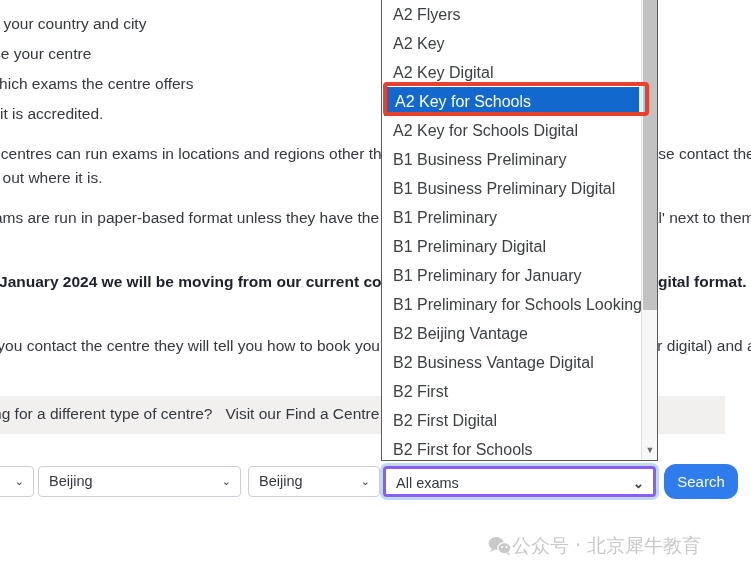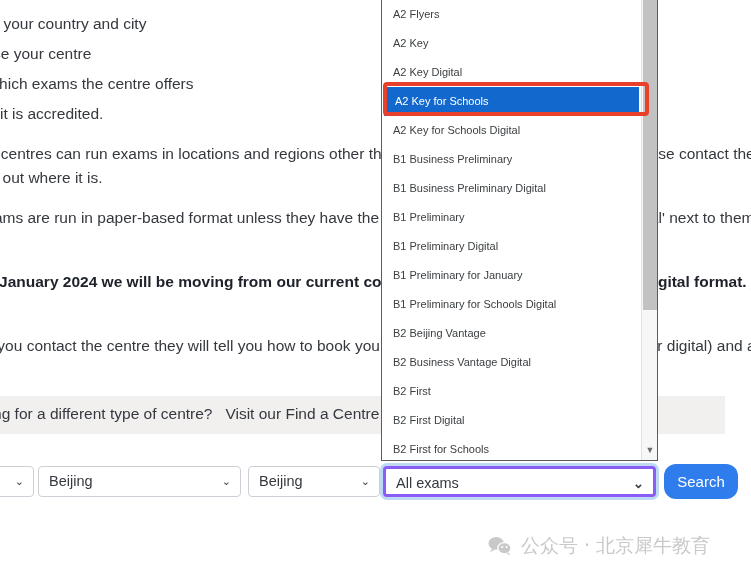--- a/index.html
+++ b/index.html
@@ -146,21 +146,21 @@
     position: absolute;
     left: 0;
     top: 0;
     width: 260px;
   }
 
   .dd-item {
     height: 29px;
     line-height: 29px;
     padding-left: 11px;
-    font-size: 11px;
+    font-size: 16px;
     color: #3c4043;
     white-space: nowrap;
     overflow: hidden;
   }
 
   .dd-item.selected {
     background: #1368ce;
     color: #ffffff;
     margin-left: 2px;
     margin-right: 0;
@@ -211,21 +211,21 @@
     pointer-events: none;
   }
 
   
   .watermark {
     position: absolute;
     left: 488px;
     top: 533px;
     display: flex;
     align-items: center;
-    gap: 9px;
+    gap: 0;
     color: #c9c9c9;
     font-size: 19px;
     font-family: "DejaVu Sans", sans-serif;
   }
 
   .wm-icon { display: block; }
 </style>
 </head>
 <body>
 
@@ -286,21 +286,21 @@
         <div class="dd-item">A2 Flyers</div>
         <div class="dd-item">A2 Key</div>
         <div class="dd-item">A2 Key Digital</div>
         <div class="dd-item selected">A2 Key for Schools</div>
         <div class="dd-item">A2 Key for Schools Digital</div>
         <div class="dd-item">B1 Business Preliminary</div>
         <div class="dd-item">B1 Business Preliminary Digital</div>
         <div class="dd-item">B1 Preliminary</div>
         <div class="dd-item">B1 Preliminary Digital</div>
         <div class="dd-item">B1 Preliminary for January</div>
-        <div class="dd-item">B1 Preliminary for Schools Digital</div>
+        <div class="dd-item">B1 Preliminary for Schools Looking</div>
         <div class="dd-item">B2 Beijing Vantage</div>
         <div class="dd-item">B2 Business Vantage Digital</div>
         <div class="dd-item">B2 First</div>
         <div class="dd-item">B2 First Digital</div>
         <div class="dd-item">B2 First for Schools</div>
       </div>
 
     <div class="dd-scrollbar">
       <div class="dd-thumb"></div>
       <div class="dd-arrow-down">▼</div>

